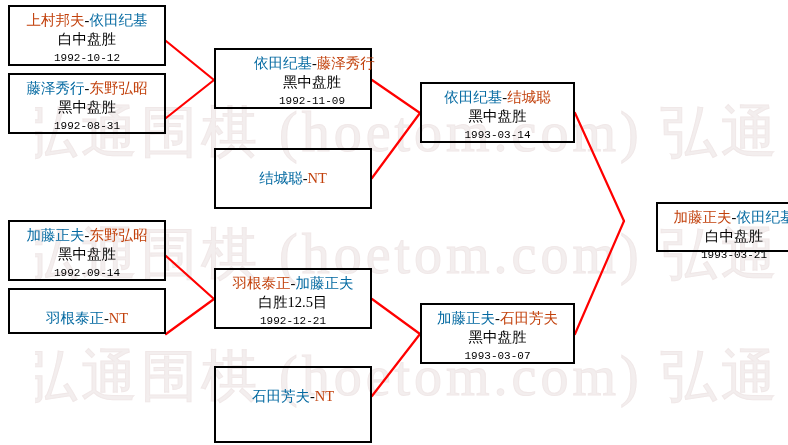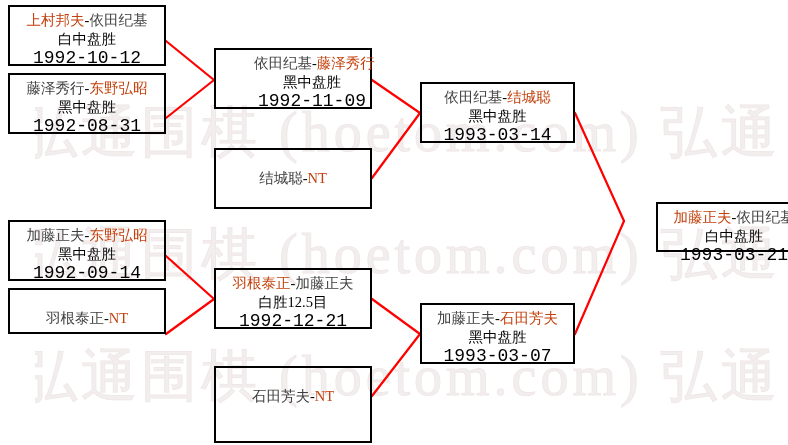--- a/index.html
+++ b/index.html
@@ -63,26 +63,26 @@
     color: #000000;
   }
   .match-box .line {
     font-size: 14.5px;
     line-height: 19px;
     white-space: nowrap;
     color: #000000;
   }
   .match-box .line.date {
     font-family: "Liberation Mono", "DejaVu Sans Mono", monospace;
-    font-size: 18px;
+    font-size: 11px;
     letter-spacing: 0px;
   }
   .match-box.full .line.pair { padding-top: 4px; }
   .match-box.stub .line.pair { padding-top: 19px; }
-  .red { color: #404040; }
+  .red { color: #0369a1; }
   .blk { color: #c2410c; }
   .dash { color: #000000; }
 </style>
 </head>
 <body>
 
 <div id="bracket-root">
 
   <div id="watermark-layer">
     <div class="wm-row r1">弘通围棋 (hoetom.com) 弘通</div>

